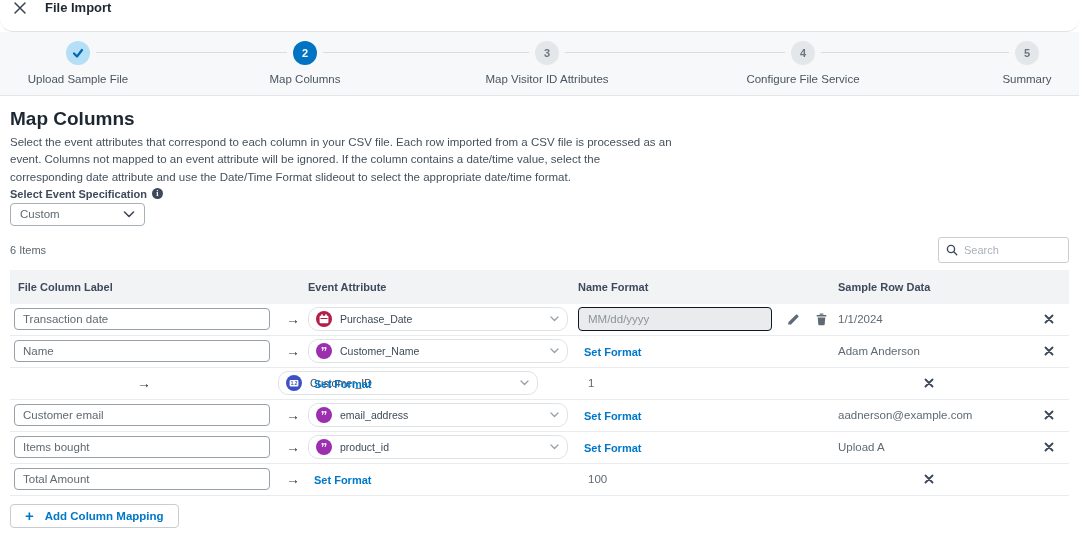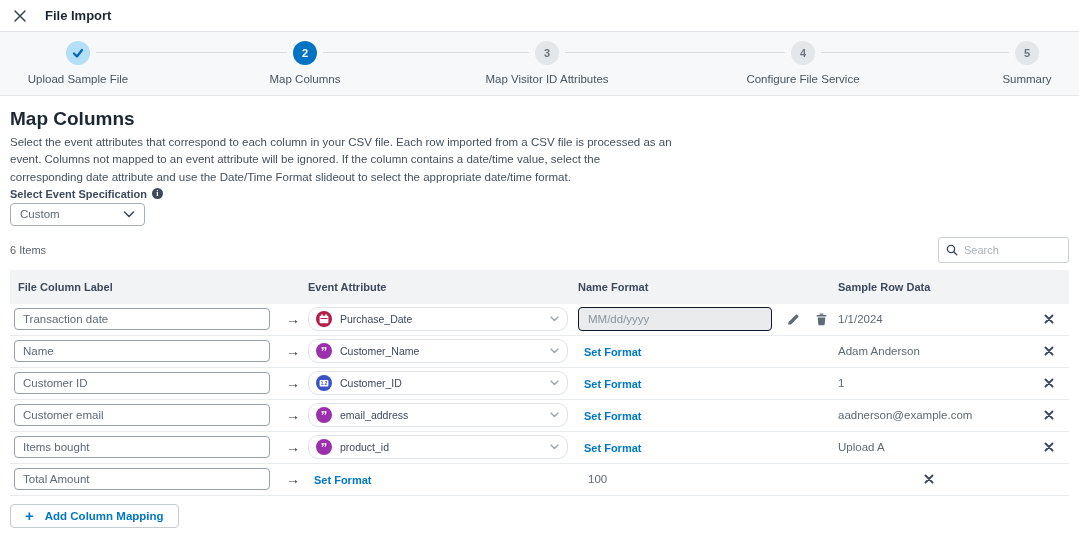--- a/index.html
+++ b/index.html
@@ -1,19 +1,19 @@
 <!DOCTYPE html>
 <html><head>
 <meta charset="utf-8">
 <style>
   * { margin:0; padding:0; box-sizing:border-box; }
   html,body { width:1079px; height:536px; background:#fff; font-family:"Liberation Sans", sans-serif; overflow:hidden; }
 
   
-  .top-header { height:32px; display:flex; align-items:center; gap:17px; padding:0 12px; background:#fff; border-bottom:1px solid #dfe3e6; }
+  .top-header { height:32px; display:flex; align-items:flex-start; gap:17px; padding:0 12px; background:#fff; border-bottom:1px solid #dfe3e6;border-radius:13px; }
   .close-btn { width:16px; height:16px; display:flex; align-items:center; justify-content:center; cursor:pointer; }
   .top-title { font-size:13px; font-weight:bold; color:#1d2731; }
 
   
   .stepper { position:relative; height:64px; background:#f7f8f9; border-bottom:1px solid #e3e6e9; }
   .step { position:absolute; top:9px; width:200px; margin-left:-100px; text-align:center; }
   .step-circle { width:24px; height:24px; border-radius:50%; margin:0 auto; display:flex; align-items:center; justify-content:center; font-size:11px; font-weight:bold; }
   .step--completed .step-circle { background:#b5def7; }
   .step--active .step-circle { background:#0073c2; color:#fff; }
   .step--pending .step-circle { background:#e4e7ea; color:#6a7580; }
@@ -210,21 +210,20 @@
       <div><a class="set-format">Set Format</a></div>
       <div class="sample-cell">Adam Anderson</div>
       <button class="remove-btn">
         <svg width="10" height="10" viewBox="0 0 10 10">
             <path d="M1.5 1.5 L8.5 8.5 M8.5 1.5 L1.5 8.5" stroke="#3e4a5b" stroke-width="1.9" stroke-linecap="round"></path>
           </svg>
       </button>
     </div>
 
     <div class="tgrid trow">
-      <div><input class="col-input" value="Customer ID" style=""></div>
       <span class="map-arrow">→</span>
       <div class="attr-select">
         <svg class="attr-icon" viewBox="0 0 16 16">
             <circle cx="8" cy="8" r="8" fill="#3b51c4"></circle>
             <rect x="3.6" y="5" width="8.8" height="6.4" rx="1" fill="#fff"></rect>
             <text x="8" y="9.8" font-size="4.6" font-weight="bold" text-anchor="middle" fill="#3b51c4">1.2</text>
           </svg>
         <span class="attr-label">Customer_ID</span>
         <span class="attr-chevron">
             <svg width="9" height="6" viewBox="0 0 9 6">

